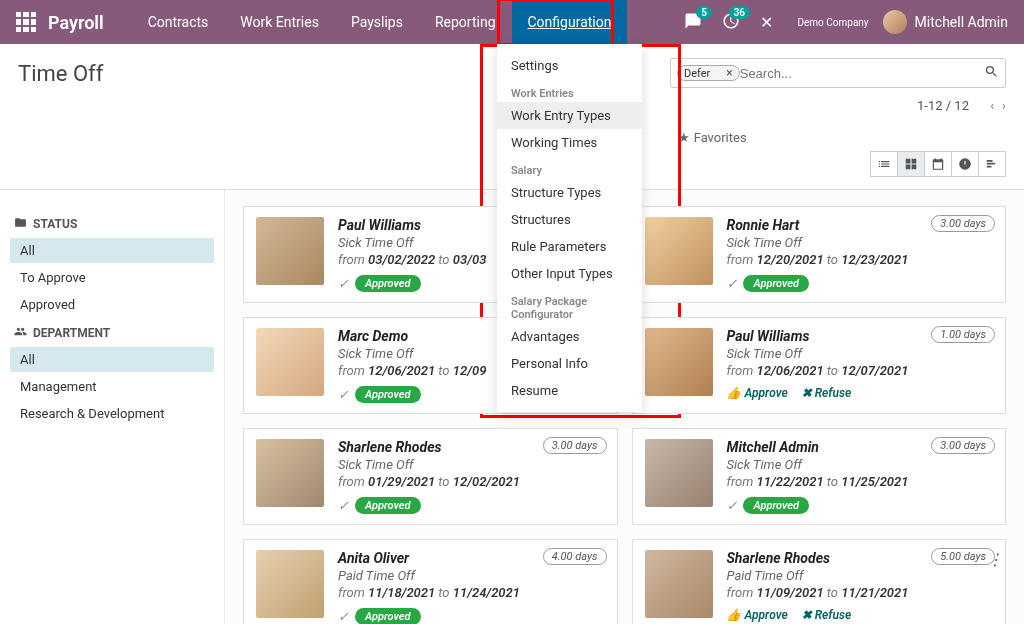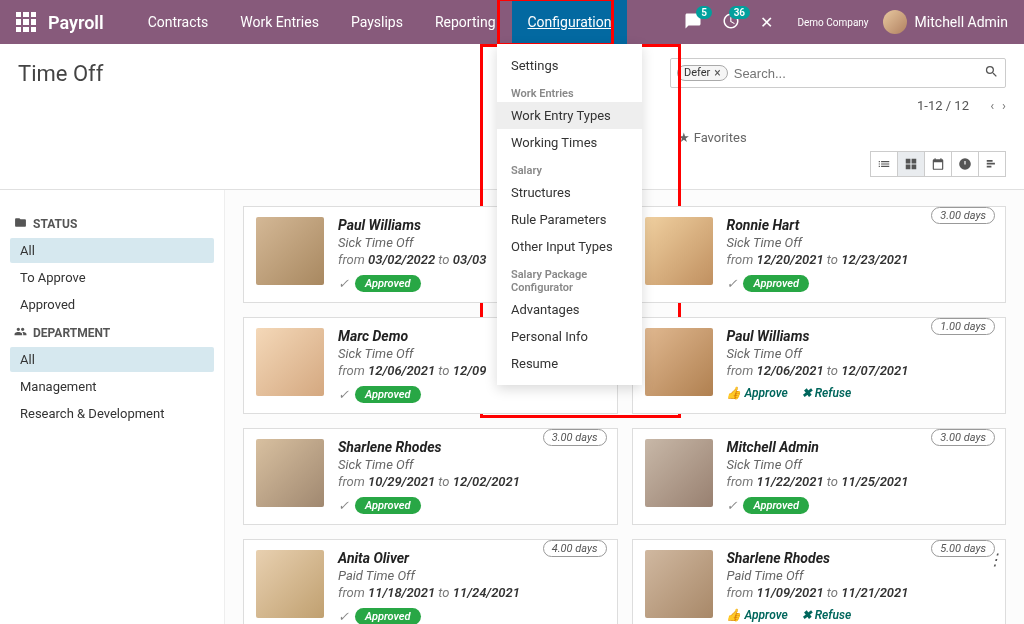--- a/index.html
+++ b/index.html
@@ -18,23 +18,23 @@
 .tb-company { margin: 11px 14px; font-size: 10px; }
 .tb-user { display: flex; align-items: center; gap: 8px; margin-right: 16px; font-size: 14px; }
 .tb-avatar { width: 24px; height: 24px; border-radius: 50%; background: linear-gradient(135deg,#e8c8a0,#b08060); }
 .red-box { position: absolute; border: 3px solid #ff0000; pointer-events: none; }
 .red1 { top: -2px; left: 497px; width: 117px; height: 48px; }
 .red2 { top: 44px; left: 480px; width: 201px; height: 374px; }
 
 .subhead { display: flex; align-items: center; padding: 14px 18px 6px; }
 .page-title { font-size: 22px; font-weight: 400; color: #444; }
 .search-area { margin-left: auto; display: flex; align-items: center; border: 1px solid #ccc; border-radius: 2px; height: 30px; width: 336px; padding: 0 6px; }
-.chip-wrap { display: flex; border: 1px solid #aaa; border-radius: 10px; padding: 0px 6px; font-size: 11px; gap: 4px; background: #f5f5f5; }
+.chip-wrap { display: flex; align-items: center; border: 1px solid #aaa; border-radius: 10px; padding: 0px 6px; font-size: 11px; gap: 16px; background: #f5f5f5; }
 .chip-wrap .rm { cursor: pointer; font-size: 12px; color: #555; }
-.search-input { border: none; outline: none; flex: 1; padding-left: 6px; font-size: 13px; }
+.search-input { border: none; outline: none; flex: 1; padding-left: 0; font-size: 13px; }
 .search-icon { color: #555; font-size: 15px; }
 
 .controlbar { display: flex; align-items: center; padding: 4px 18px 12px; border-bottom: 1px solid #e0e0e0; }
 .fav { color: #666; font-size: 13px; display: flex; align-items: center; gap: 4px; }
 .fav-star { color: #666; }
 .cb-spacer { flex: 1; }
 .pager { color: #555; font-size: 13px; margin-right: 10px; }
 .pager-nav { display: inline-flex; gap: 8px; color: #777; margin-left: 8px; }
 .view-switch { display: flex; margin-top: 28px; }
 .vs-btn { width: 28px; height: 26px; border: 1px solid #ccc; display: flex; align-items: center; justify-content: center; margin-left: -1px; color: #555; cursor: pointer; background: #fff; }
@@ -55,21 +55,21 @@
 .card-body { flex: 1; }
 .card-name { font-weight: 700; font-size: 14px; color: #222; margin-bottom: 2px; }
 .card-type { font-size: 13px; color: #666; }
 .card-dates { font-size: 13px; color: #777; margin-top: 2px; }
 .card-dates b { color: #333; font-weight: 600; }
 .card-status { margin-top: 8px; display: flex; align-items: center; gap: 6px; }
 .pill { background: #28a745; color: #fff; border-radius: 10px; padding: 2px 10px; font-size: 11px; font-weight: 600; }
 .check { color: #888; font-size: 13px; }
 .actions { display: flex; gap: 14px; margin-top: 8px; font-size: 12px; color: #00665c; font-weight: 600; }
 .actions span { cursor: pointer; display: flex; align-items: center; gap: 4px; }
-.days-badge { position: absolute; top: 0; right: 10px; border: 1px solid #999; border-radius: 10px; padding: 1px 8px; font-size: 11px; color: #555; background: #fff; }
+.days-badge { position: absolute; top: 8px; right: 10px; border: 1px solid #999; border-radius: 10px; padding: 1px 8px; font-size: 11px; color: #555; background: #fff; }
 .kebab { position: absolute; right: -2px; top: 10px; color: #555; font-size: 16px; padding: 0 4px; cursor: pointer; }
 
 .dropdown { position: absolute; top: 44px; left: 497px; width: 145px; background: #fff; box-shadow: 0 4px 12px rgba(0,0,0,0.15); padding: 8px 0; z-index: 50; }
 .dd-item { padding: 6px 14px; font-size: 13px; color: #333; cursor: pointer; }
 .dd-item.hover { background: #eee; }
 .dd-head { padding: 8px 14px 2px; font-size: 11px; color: #888; font-weight: 600; }
 
 .av1 { background: linear-gradient(135deg,#d4b896,#a88860); }
 .av2 { background: linear-gradient(135deg,#f0d0a0,#c09060); }
 .av3 { background: linear-gradient(135deg,#f4d8b8,#d4a880); }
@@ -120,20 +120,21 @@
     <span>Mitchell Admin</span>
   </div>
 </div>
 
 <div class="dropdown">
   <div class="dd-item">Settings</div>
   <div class="dd-head">Work Entries</div>
   <div class="dd-item hover">Work Entry Types</div>
   <div class="dd-item">Working Times</div>
   <div class="dd-head">Salary</div>
+  <div class="dd-item">Structure Types</div>
   <div class="dd-item">Structures</div>
   <div class="dd-item">Rule Parameters</div>
   <div class="dd-item">Other Input Types</div>
   <div class="dd-head">Salary Package Configurator</div>
   <div class="dd-item">Advantages</div>
   <div class="dd-item">Personal Info</div>
   <div class="dd-item">Resume</div>
 </div>
 
 <div class="red-box red1"></div>
@@ -276,21 +277,21 @@
               <span>✖ Refuse</span>
             </div>
           </div>
           <div class="days-badge">1.00 days</div>
         </div>
         <div class="card">
           <div class="avatar av5"></div>
           <div class="card-body">
             <div class="card-name">Sharlene Rhodes</div>
             <div class="card-type">Sick Time Off</div>
-            <div class="card-dates">from <b>10/29/2021</b> to <b>12/02/2021</b></div>
+            <div class="card-dates">from <b>01/29/2021</b> to <b>12/02/2021</b></div>
             <div class="card-status">
               <span class="check">✓</span>
               <span class="pill">Approved</span>
             </div>
           </div>
           <div class="days-badge">3.00 days</div>
         </div>
         <div class="card">
           <div class="avatar av6"></div>
           <div class="card-body">

